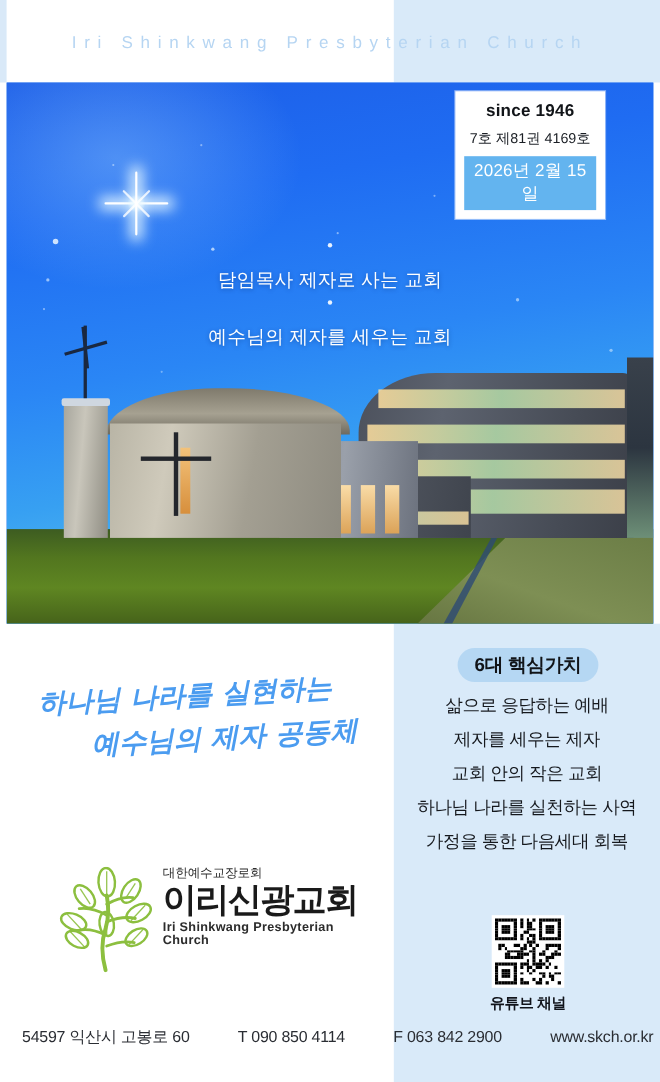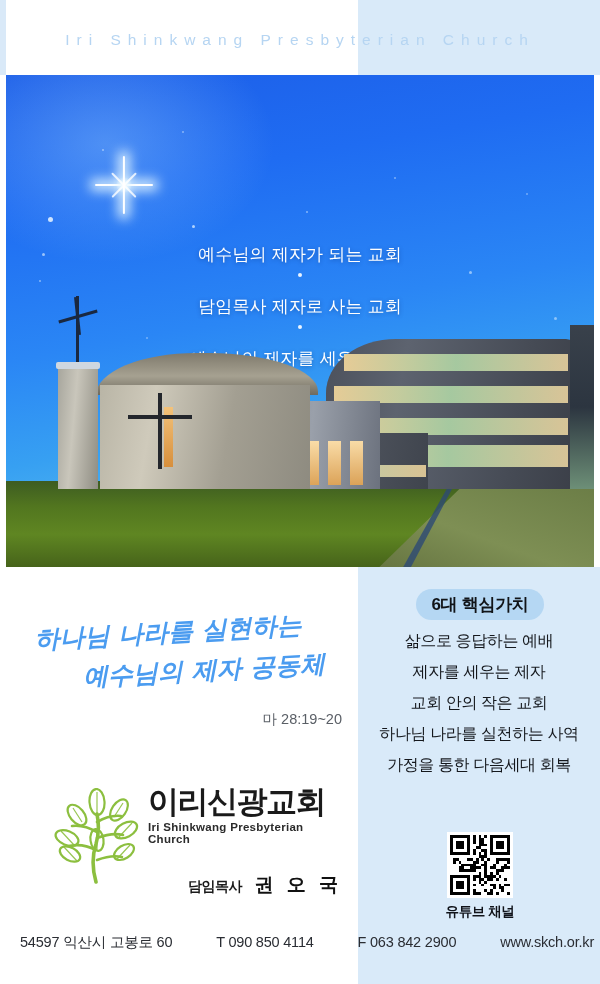--- a/index.html
+++ b/index.html
@@ -404,21 +404,20 @@
       <i class="star-dot" style="left:300px; top:136px; width:2px;  height:2px; opacity:.5;"></i>
       <i class="star-dot" style="left:388px; top:102px; width:2px;  height:2px; opacity:.45;"></i>
       <i class="star-dot" style="left:463px; top:196px; width:3px;  height:3px; opacity:.55;"></i>
       <i class="star-dot" style="left:520px; top:118px; width:2px;  height:2px; opacity:.4;"></i>
       <i class="star-dot" style="left:548px; top:242px; width:3px;  height:3px; opacity:.5;"></i>
       <i class="star-dot" style="left:248px; top:232px; width:2px;  height:2px; opacity:.4;"></i>
       <i class="star-dot" style="left:140px; top:262px; width:2px;  height:2px; opacity:.4;"></i>
     </div>
 
     <div class="slogans">
-      <div class="slogan-line">예수님의 제자가 되는 교회</div>
       <div class="slogan-sep"></div>
       <div class="slogan-line">담임목사 제자로 사는 교회</div>
       <div class="slogan-sep"></div>
       <div class="slogan-line">예수님의 제자를 세우는 교회</div>
     </div>
 
     <div class="photo-scene">
       <div class="lawn"></div>
       <div class="plaza"></div>
       <div class="path-line"></div>
@@ -447,26 +446,30 @@
       <div class="chapel-cross-h"></div>
 
       <div class="bldg tower"></div>
       <div class="tower-cap"></div>
       <div class="cross-pole"></div>
       <div class="cross-v"></div>
       <div class="cross-bar"></div>
     </div>
   </div>
 
+  <div class="datebox">
+    <div class="since">since 1946</div>
+    <div class="issue">7호 제81권 4169호</div>
+    <span class="date-hl">2026년 2월 15일</span>
+  </div>
 
   <div class="calli">
     <div class="calli-l1">하나님 나라를 실현하는</div>
     <div class="calli-l2">예수님의 제자 공동체</div>
   </div>
-  <div class="calli-ref">마 28:19~20</div>
 
   <div class="logo-wrap">
     <div class="logo-mark">
       <svg viewBox="0 0 92 96" width="92" height="96" aria-hidden="true">
         <g fill="none" stroke="#8cbf3f" stroke-width="2.4" stroke-linecap="round">
           <path d="M44 94 C40 80, 40 68, 44 56 C47 46, 47 36, 45 26" stroke-width="3.6"></path>
           <path d="M44 62 C36 58, 26 56, 18 58" stroke-width="2.6"></path>
           <path d="M45 44 C38 40, 28 37, 20 38" stroke-width="2.6"></path>
           <path d="M45 50 C53 47, 63 45, 71 47" stroke-width="2.6"></path>
           <path d="M45 34 C52 30, 61 27, 69 28" stroke-width="2.6"></path>
@@ -488,27 +491,24 @@
             <path d="M71 15 L62 29"></path>
           <path d="M9 43 L22 57"></path>
             <path d="M80 35 L67 49"></path>
             <path d="M45 42 L45 62"></path>
           <path d="M12 59 L25 73"></path>
             <path d="M78 57 L65 71"></path>
         </g>
       </svg>
     </div>
     <div class="logo-text">
+      <div class="denom">대한예수교장로회</div>
       <div class="church-kr">이리신광교회</div>
       <div class="church-en">Iri Shinkwang Presbyterian Church</div>
     </div>
-  </div>
-  <div class="pastor-row">
-    <span class="pastor-label">담임목사</span>
-    <span class="pastor-name">권 오 국</span>
   </div>
 
   <div class="cv-badge">6대 핵심가치</div>
   <div class="cv-list">
     <div class="cv-item">삶으로 응답하는 예배</div>
     <div class="cv-item">제자를 세우는 제자</div>
     <div class="cv-item">교회 안의 작은 교회</div>
     <div class="cv-item">하나님 나라를 실천하는 사역</div>
     <div class="cv-item">가정을 통한 다음세대 회복</div>
   </div>

